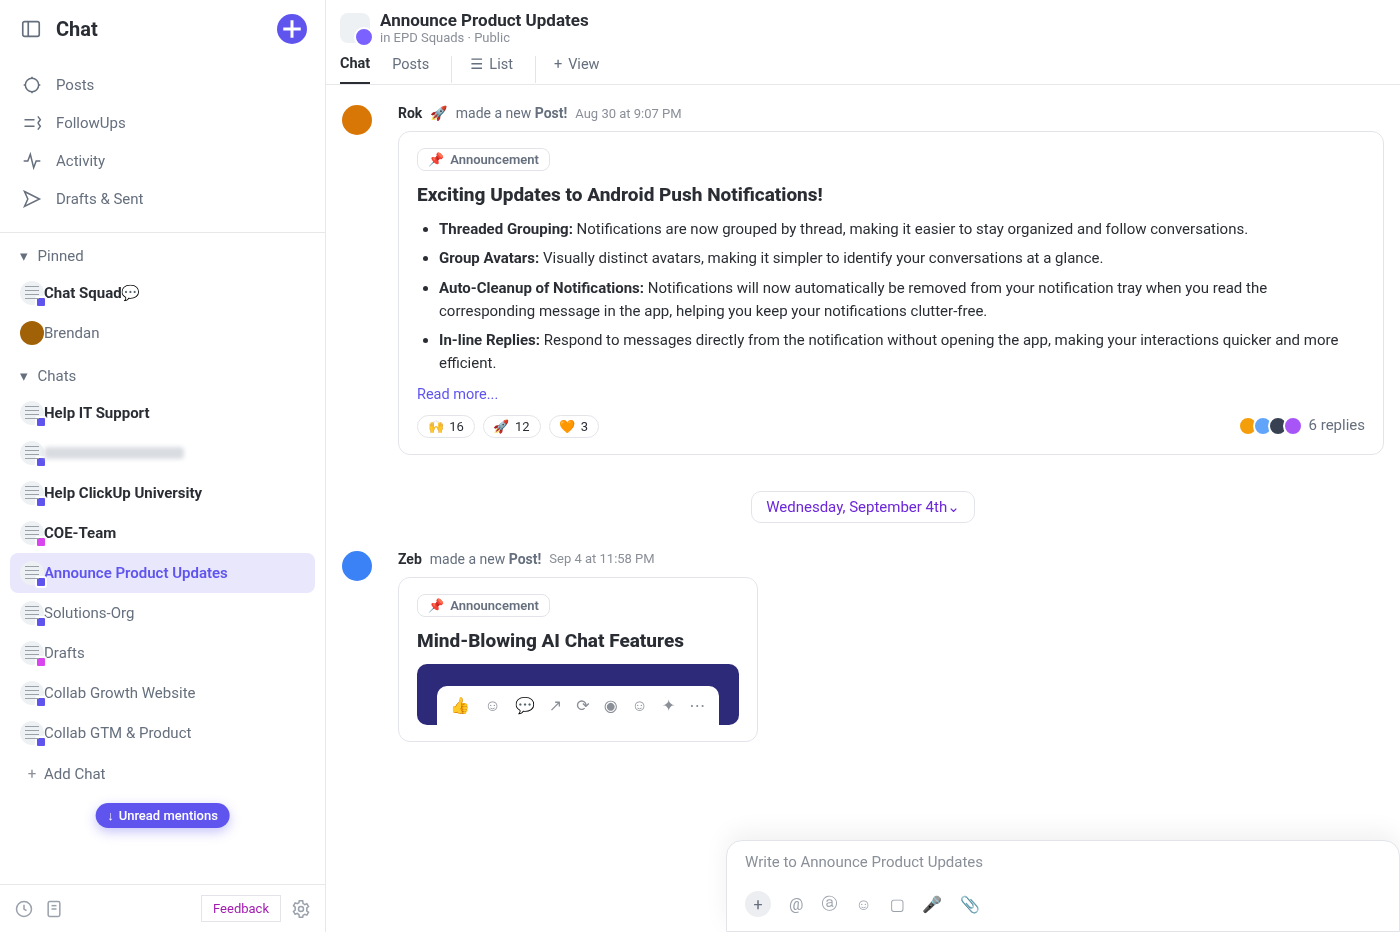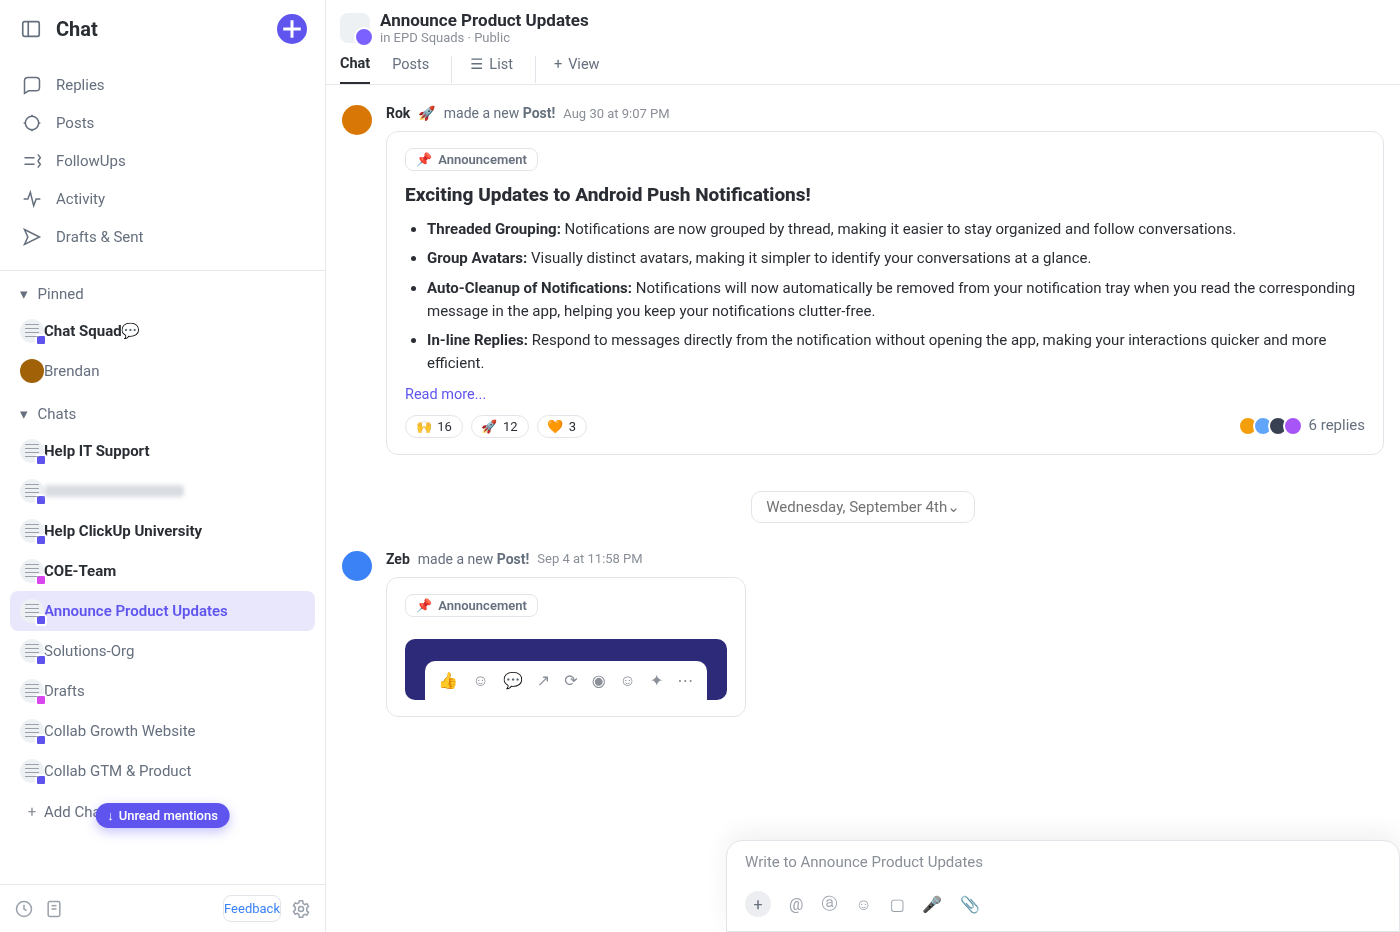--- a/index.html
+++ b/index.html
@@ -19,54 +19,54 @@
 .chat-item.dim{color:#656f7d}
 .chat-item.active{background:#e9e7fc;color:#5f55ee;font-weight:600}
 .avatar{width:24px;height:24px;border-radius:50%;background:#d9dce1;position:relative;flex-shrink:0}
 .avatar.lines{background:#eef1f4}
 .avatar.lines::after{content:"";position:absolute;inset:5px;background:repeating-linear-gradient(#9aa1ab 0 1px,transparent 1px 4px)}
 .avatar .badge{position:absolute;right:-3px;bottom:-3px;width:12px;height:12px;border-radius:3px;background:#5f55ee;border:2px solid #fff}
 .avatar .badge.pink{background:#d946ef}
 .unread-pill{position:absolute;left:50%;transform:translateX(-50%);bottom:56px;background:#5f55ee;color:#fff;font-size:13px;font-weight:500;padding:5px 12px;border-radius:999px;display:flex;align-items:center;gap:5px;cursor:pointer;box-shadow:0 4px 12px rgba(95,85,238,.35)}
 .sb-foot{margin-top:auto;border-top:1px solid #e8e8ea;padding:10px 14px;display:flex;align-items:center;gap:10px}
 .sb-foot .ic{width:20px;height:20px;color:#9aa1ab;cursor:pointer}
-.feedback-btn{margin-left:auto;font-size:13px;color:#3b82f6;padding:5px 0;border:1px solid #e2e4e9;border-radius:8px;cursor:pointer}
+.feedback-btn{margin-left:auto;font-size:13px;color:#a21caf;padding:5px 11px;border:1px solid #e2e4e9;border-radius:0;cursor:pointer}
 .main{flex:1;display:flex;flex-direction:column;position:relative}
 .m-head{padding:10px 14px 0;display:flex;align-items:center;gap:10px}
 .m-head .mav{width:30px;height:30px;border-radius:8px;background:#eef1f4;position:relative}
 .m-head .mav::after{content:"";position:absolute;right:-4px;bottom:-4px;width:16px;height:16px;border-radius:50%;background:#7b61ff;border:2px solid #fff}
 .m-head .title{font-size:17px;font-weight:700;color:#2a2e34}
 .m-head .sub{font-size:13px;color:#8a8f98}
 .tabs{display:flex;align-items:center;gap:22px;padding:10px 14px 0;border-bottom:1px solid #e8e8ea}
 .tab{padding-bottom:10px;font-size:14.5px;color:#656f7d;cursor:pointer;display:flex;align-items:center;gap:6px}
 .tab.active{color:#2a2e34;font-weight:700;border-bottom:2px solid #2a2e34}
 .tab.sep{border-left:1px solid #e2e4e9;padding-left:18px}
 .feed{flex:1;overflow:auto;padding:20px 0 200px}
-.post{display:flex;gap:14px;padding:0 16px;margin-bottom:36px}
+.post{display:flex;gap:26px;padding:0 16px;margin-bottom:36px}
 .pav{width:30px;height:30px;border-radius:50%;background:#d97706;flex-shrink:0;overflow:hidden}
 .pav.blue{background:#3b82f6}
 .phead{display:flex;align-items:center;gap:8px;font-size:14px;margin-bottom:10px}
 .phead .name{font-weight:700}
 .phead .action{color:#656f7d}
 .phead .time{color:#8a8f98;font-size:13px}
 .card{border:1px solid #e2e4e9;border-radius:12px;padding:16px 18px}
 .ann-tag{display:inline-flex;align-items:center;gap:6px;border:1px solid #e2e4e9;border-radius:8px;padding:3px 10px;font-size:13px;font-weight:600;color:#656f7d;margin-bottom:12px}
 .ann-tag .pin{color:#e11d48}
 .card h2{font-size:19px;font-weight:800;margin-bottom:12px}
 .card ul{padding-left:22px}
 .card li{font-size:15px;line-height:1.55;margin-bottom:6px;color:#2a2e34}
 .card li b{font-weight:700}
 .readmore{color:#5f55ee;font-size:14.5px;margin-top:10px;cursor:pointer}
 .reacts{display:flex;align-items:center;gap:8px;margin-top:12px}
 .react{border:1px solid #e2e4e9;border-radius:999px;padding:3px 10px;font-size:13px;display:flex;align-items:center;gap:5px;cursor:pointer}
 .repls{margin-left:auto;display:flex;align-items:flex-start;gap:6px;font-size:15px;color:#656f7d}
 .ravs{display:flex}
 .rav{width:20px;height:20px;border-radius:50%;background:#888;border:2px solid #fff;margin-left:-5px}
 .date-sep{display:flex;justify-content:center;margin:18px 0 28px}
-.date-pill{border:1px solid #e2e4e9;border-radius:10px;padding:6px 14px;font-size:15px;color:#737373;display:flex;align-items:center;cursor:pointer}
+.date-pill{border:1px solid #e2e4e9;border-radius:10px;padding:6px 14px;font-size:15px;color:#6d28d9;display:flex;align-items:center;cursor:pointer}
 .preview{background:#2e2a7a;border-radius:10px;padding:22px 22px 0;margin-top:10px;display:flex;justify-content:center}
 .pbar{background:#fff;border-radius:10px 10px 0 0;padding:10px 14px;display:flex;gap:14px;color:#8a8f98}
 .composer{position:absolute;left:400px;right:0;bottom:0;background:#fff;border:1px solid #e2e4e9;border-radius:16px 16px 0 0;box-shadow:0 -8px 24px rgba(0,0,0,.06)}
 .ctabs{display:flex;gap:20px;padding:12px 18px 0}
 .ctab{font-size:14px;color:#656f7d;padding-bottom:8px;cursor:pointer}
 .ctab.active{color:#2a2e34;font-weight:700;border-bottom:2px solid #2a2e34}
 .cinput{padding:12px 18px;color:#8a8f98;font-size:15px}
 .cbar{display:flex;align-items:center;gap:18px;padding:8px 18px 14px;color:#9aa1ab}
 .cplus{width:26px;height:26px;border-radius:50%;background:#edeef1;color:#656f7d;display:flex;align-items:center;justify-content:center;cursor:pointer}
 svg{width:100%;height:100%}
@@ -87,28 +87,20 @@
     <h1>Chat</h1>
     <div class="plus-btn">
       <svg viewBox="0 0 24 24" width="16" height="16" stroke="currentColor" stroke-width="2.4">
           <line x1="12" y1="5" x2="12" y2="19"></line>
           <line x1="5" y1="12" x2="19" y2="12"></line>
         </svg>
     </div>
   </div>
 
   <div class="nav-top">
-    <div class="nav-item">
-        <span class="ico">
-          <svg viewBox="0 0 24 24" fill="none" stroke="currentColor" stroke-width="1.8">
-            <path d="M21 15a4 4 0 0 1-4 4H8l-5 3V7a4 4 0 0 1 4-4h10a4 4 0 0 1 4 4z"></path>
-          </svg>
-        </span>
-        <span>Replies</span>
-      </div>
     <div class="nav-item">
         <span class="ico">
           <svg viewBox="0 0 24 24" fill="none" stroke="currentColor" stroke-width="1.8">
             <circle cx="12" cy="12" r="8"></circle>
             <path d="M20 12h2M2 12h2M12 2v2M12 20v2"></path>
           </svg>
         </span>
         <span>Posts</span>
       </div>
     <div class="nav-item">
@@ -330,20 +322,21 @@
         <div class="phead">
           <span class="name">Zeb</span>
           <span class="action"><span>made a new</span> <b>Post!</b></span>
           <span class="time">Sep 4 at 11:58 PM</span>
         </div>
         <div class="card" style="max-width:360px">
           <div class="ann-tag">
               <span class="pin">📌</span>
               <span>Announcement</span>
             </div>
+          <h2>Mind-Blowing AI Chat Features</h2>
           <div class="preview">
             <div class="pbar">
                 <span>👍</span>
                 <span>☺</span>
                 <span>💬</span>
                 <span>↗</span>
                 <span>⟳</span>
                 <span>◉</span>
                 <span>☺</span>
                 <span>✦</span>

